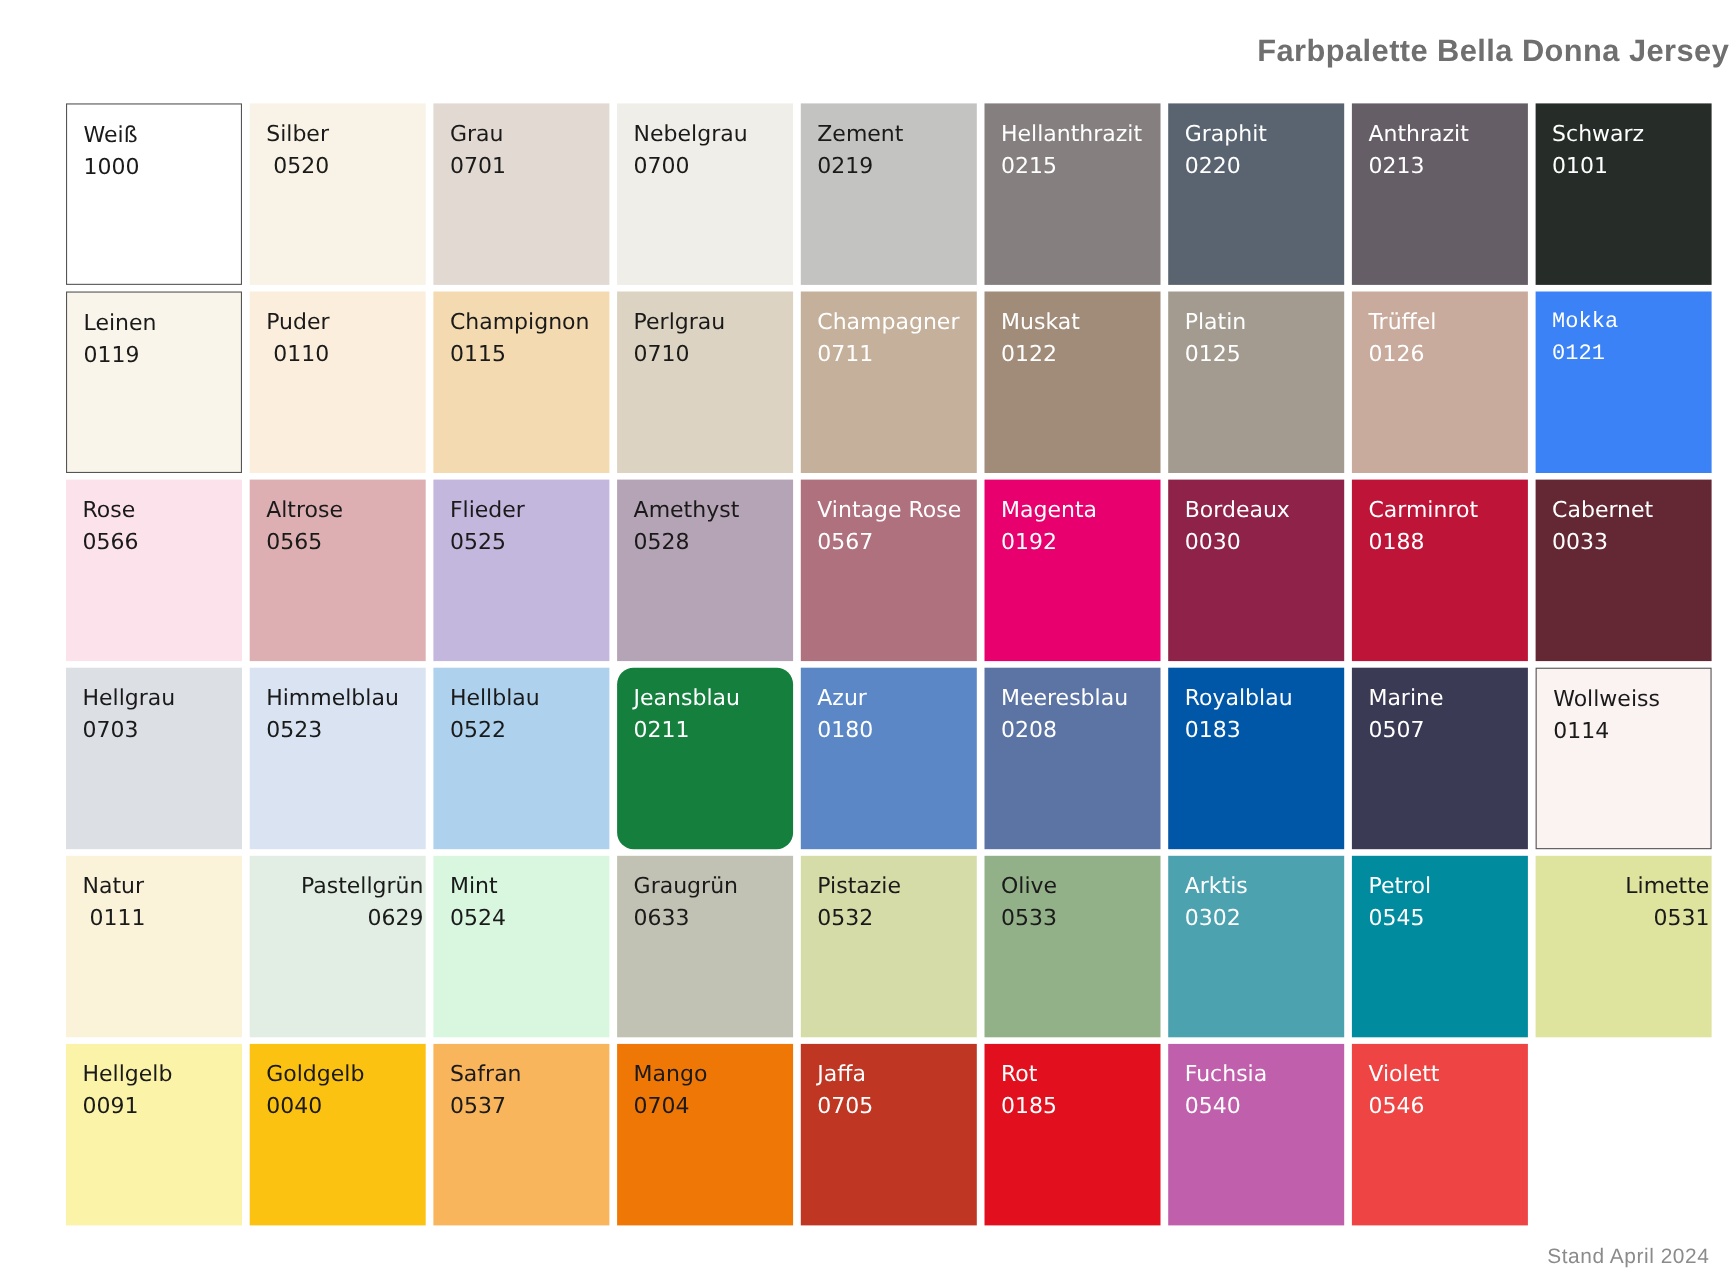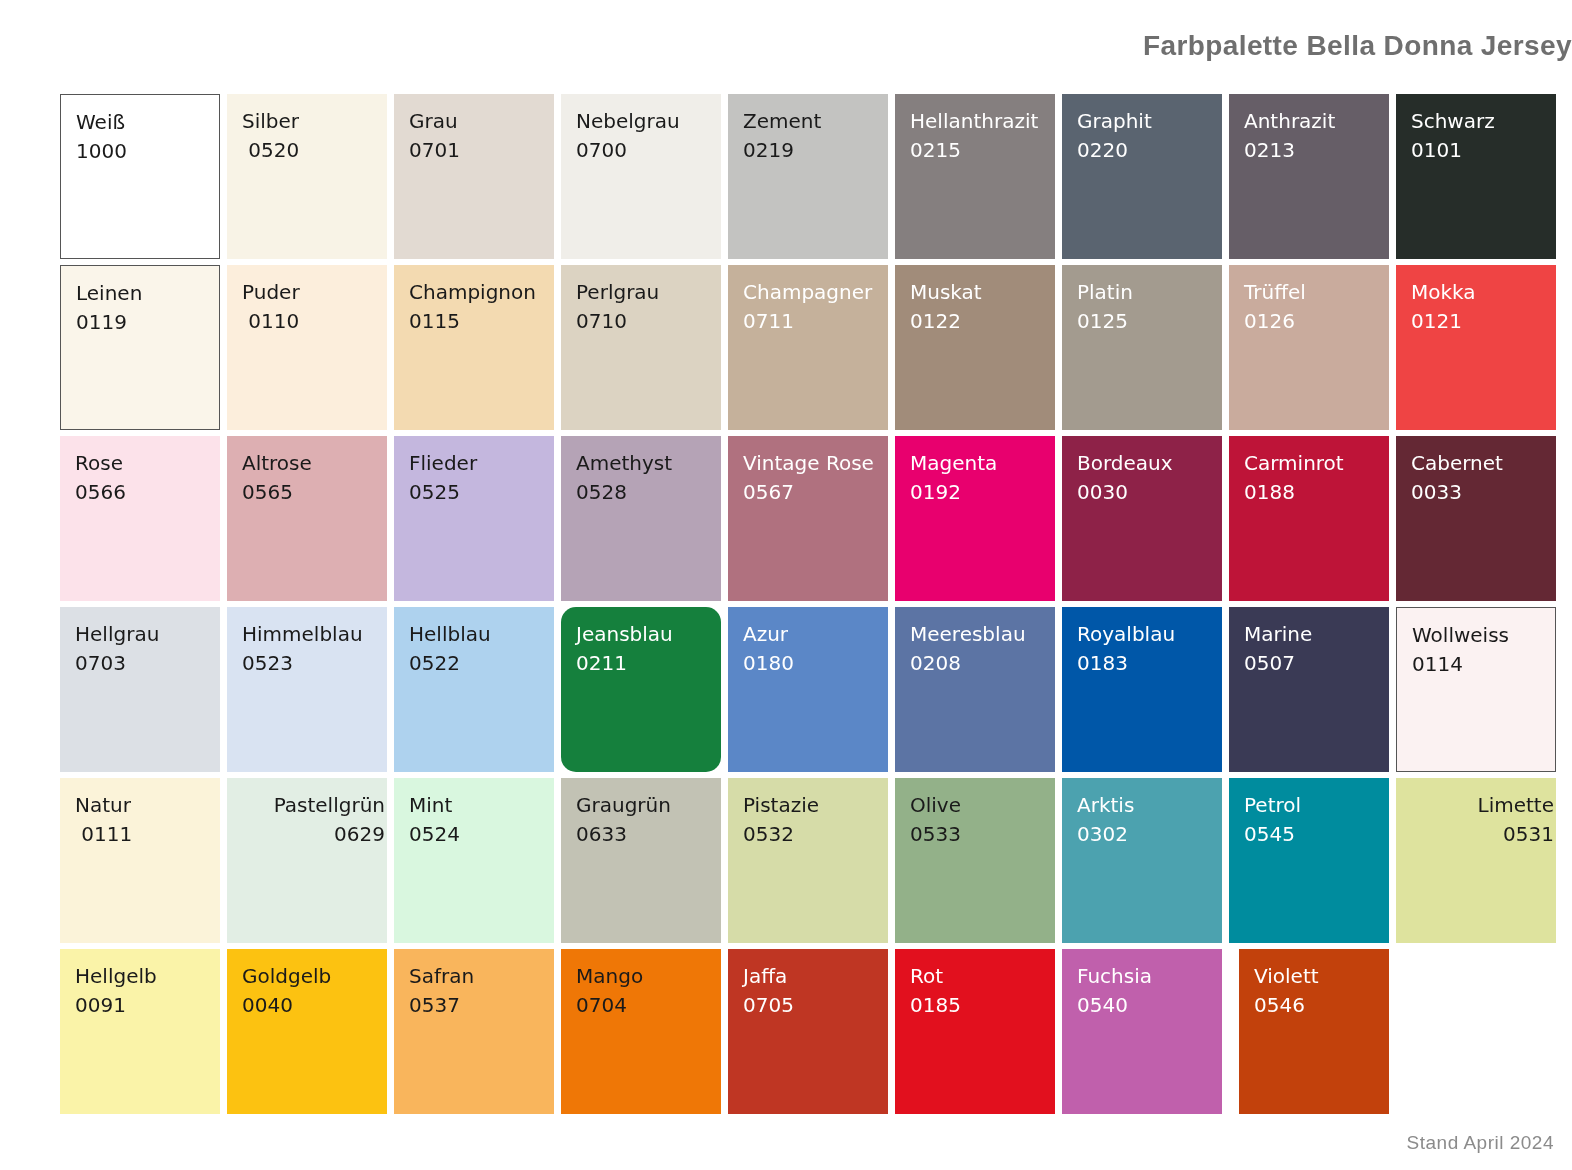--- a/index.html
+++ b/index.html
@@ -119,21 +119,21 @@
     <span class="swatch-code">0122</span>
   </div>
       <div class="swatch" style="background-color: rgb(163, 155, 143); color: rgb(255, 255, 255);">
     <span class="swatch-name">Platin</span>
     <span class="swatch-code">0125</span>
   </div>
       <div class="swatch" style="background-color: rgb(201, 171, 157); color: rgb(255, 255, 255);">
     <span class="swatch-name">Trüffel</span>
     <span class="swatch-code">0126</span>
   </div>
-      <div class="swatch" style="background-color: #ef4444; color: rgb(255, 255, 255);">
+      <div class="swatch" style="background-color: #3b82f6; color: rgb(255, 255, 255); font-family: Liberation Mono, monospace;">
     <span class="swatch-name">Mokka</span>
     <span class="swatch-code">0121</span>
   </div>
       <div class="swatch" style="background-color: rgb(252, 226, 234); color: rgb(26, 26, 26);">
     <span class="swatch-name">Rose</span>
     <span class="swatch-code">0566</span>
   </div>
       <div class="swatch" style="background-color: rgb(221, 175, 178); color: rgb(26, 26, 26);">
     <span class="swatch-name">Altrose</span>
     <span class="swatch-code">0565</span>
@@ -259,19 +259,19 @@
     <span class="swatch-code">0705</span>
   </div>
       <div class="swatch" style="background-color: rgb(226, 16, 30); color: rgb(255, 255, 255);">
     <span class="swatch-name">Rot</span>
     <span class="swatch-code">0185</span>
   </div>
       <div class="swatch" style="background-color: rgb(192, 96, 172); color: rgb(255, 255, 255);">
     <span class="swatch-name">Fuchsia</span>
     <span class="swatch-code">0540</span>
   </div>
-      <div class="swatch" style="background-color: #c2410c; color: rgb(255, 255, 255); margin-left: 10px;">
+      <div class="swatch" style="background-color: #ef4444; color: rgb(255, 255, 255);">
     <span class="swatch-name">Violett</span>
     <span class="swatch-code">0546</span>
   </div>
     </div>
   <div class="page-footer">Stand April 2024</div>
 </div>
 
 </body></html>

